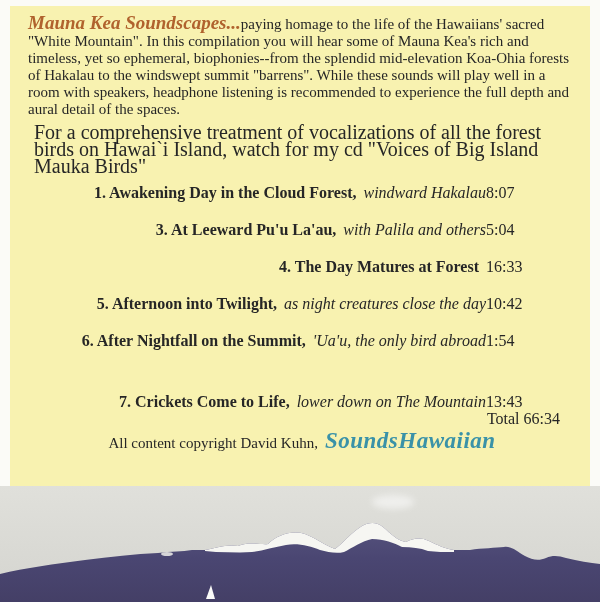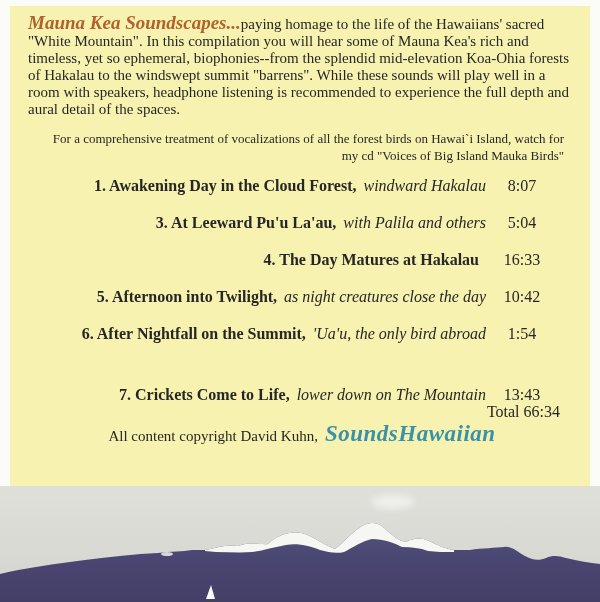--- a/index.html
+++ b/index.html
@@ -17,33 +17,33 @@
     padding:8px 14px 0 18px;
     background:#f8f2b0;
     color:#262626;
     overflow:hidden;
   }
   .lead{font-size:15px;line-height:17px;margin:0;}
   .album-title{
     font-weight:bold;font-style:italic;
     font-size:19px;color:#b0622d;
   }
-  .note{font-size:13px;line-height:17px;margin:12px;text-align:right;}
+  .note{font-size:20px;line-height:17px;margin:6px;}
   .signoff{margin-top:9px;font-size:15px;line-height:17px;}
   .tracklist{margin-top:8px;}
   .track-row{
     display:flex;align-items:baseline;
     font-size:16px;line-height:20px;
     margin-bottom:17px;padding-left:12px;
   }
   .track-row:last-child{margin-bottom:0;margin-top:41px;}
   .track-main{flex:1;font-weight:bold;text-align:right;}
   .track-sub{font-style:italic;font-weight:normal;margin-left:7px;}
   .track-time{
-    width:72px;text-align:center;margin-right:18px;
+    width:72px;text-align:left;margin-right:18px;
     font-weight:normal;font-size:16px;
   }
   .total-line{
     text-align:right;padding-right:16px;
     font-size:16px;line-height:16px;margin-top:-1px;
   }
   .footer-line{
     display:flex;justify-content:center;align-items:baseline;
     gap:7px;margin-top:3px;line-height:22px;
   }
@@ -77,21 +77,21 @@
 
 
     <div class="track-row">
       <span class="track-main"><span>3.</span>
         <span>At Leeward Pu'u La'au,</span><span class="track-sub">with Palila and others</span></span>
       <span class="track-time">5:04</span>
     </div>
 
     <div class="track-row">
       <span class="track-main"><span>4.</span>
-        <span>The Day Matures at Hakalau</span><span class="track-sub"></span></span>
+        <span>The Day Matures at Forest</span><span class="track-sub"></span></span>
       <span class="track-time">16:33</span>
     </div>
 
     <div class="track-row">
       <span class="track-main"><span>5.</span>
         <span>Afternoon into Twilight,</span><span class="track-sub">as night creatures close the day</span></span>
       <span class="track-time">10:42</span>
     </div>
 
     <div class="track-row">

